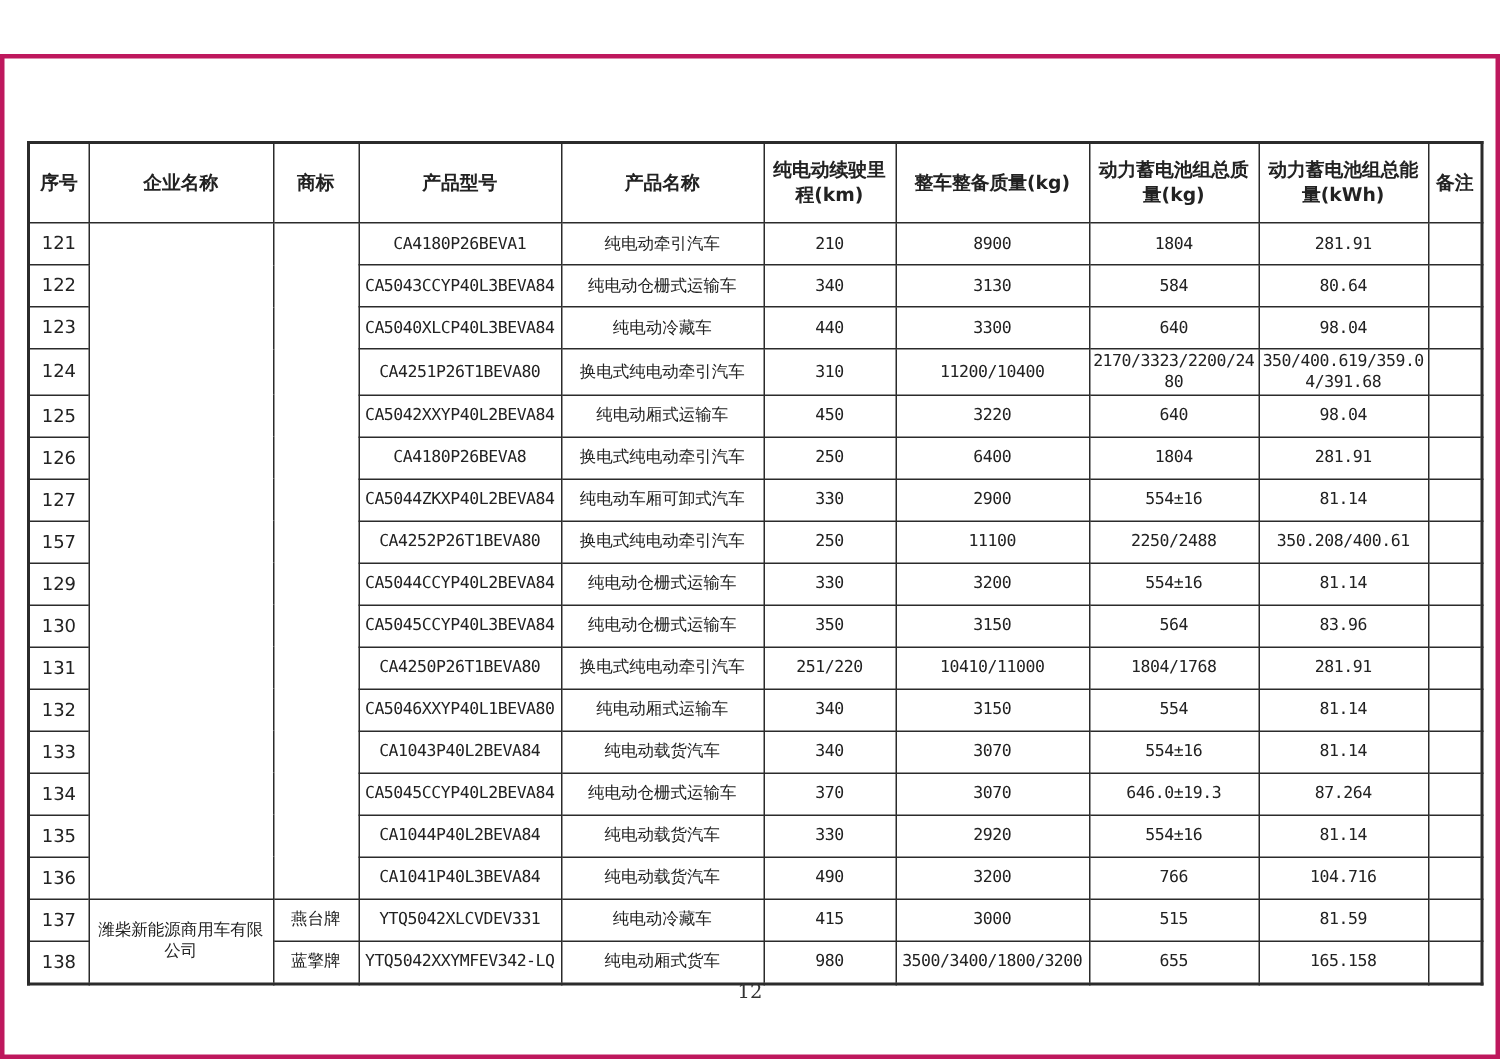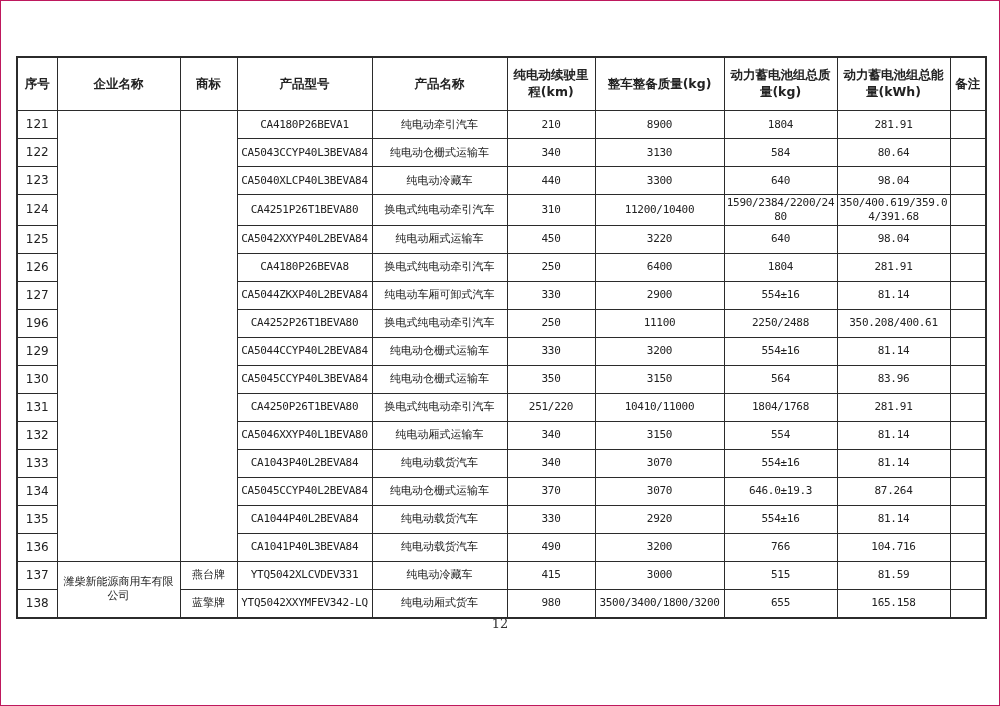--- a/index.html
+++ b/index.html
@@ -11,22 +11,23 @@
   body{
     width:1000px;height:706px;
     background:var(--paper);
     font-family:"DejaVu Sans", sans-serif;
     color:var(--ink);
     position:relative;
     overflow:hidden;
   }
   .page{
     position:absolute;inset:0;
-    border:1px solid #be185d;
+    border:3px solid #be185d;
     box-sizing:border-box;
+    margin-top:36px;
   }
   table.catalog{
     position:absolute;
     left:15px;top:55px;
     width:969px;
     border-collapse:collapse;
     table-layout:fixed;
     border:2px solid var(--line);
   }
   .catalog th, .catalog td{
@@ -131,21 +132,21 @@
           <td class="c-bmass">640</td>
           <td class="c-benergy">98.04</td>
           <td class="c-note"></td>
         </tr>
         <tr>
           <td class="c-no">124</td>
           <td class="c-model">CA4251P26T1BEVA80</td>
           <td class="c-name">换电式纯电动牵引汽车</td>
           <td class="c-range">310</td>
           <td class="c-mass">11200/10400</td>
-          <td class="c-bmass">1590/2384/2200/2480</td>
+          <td class="c-bmass">2170/3323/2200/2480</td>
           <td class="c-benergy">350/400.619/359.04/391.68</td>
           <td class="c-note"></td>
         </tr>
         <tr>
           <td class="c-no">125</td>
           <td class="c-model">CA5042XXYP40L2BEVA84</td>
           <td class="c-name">纯电动厢式运输车</td>
           <td class="c-range">450</td>
           <td class="c-mass">3220</td>
           <td class="c-bmass">640</td>
@@ -166,21 +167,21 @@
           <td class="c-no">127</td>
           <td class="c-model">CA5044ZKXP40L2BEVA84</td>
           <td class="c-name">纯电动车厢可卸式汽车</td>
           <td class="c-range">330</td>
           <td class="c-mass">2900</td>
           <td class="c-bmass">554±16</td>
           <td class="c-benergy">81.14</td>
           <td class="c-note"></td>
         </tr>
         <tr>
-          <td class="c-no">196</td>
+          <td class="c-no">157</td>
           <td class="c-model">CA4252P26T1BEVA80</td>
           <td class="c-name">换电式纯电动牵引汽车</td>
           <td class="c-range">250</td>
           <td class="c-mass">11100</td>
           <td class="c-bmass">2250/2488</td>
           <td class="c-benergy">350.208/400.61</td>
           <td class="c-note"></td>
         </tr>
         <tr>
           <td class="c-no">129</td>

